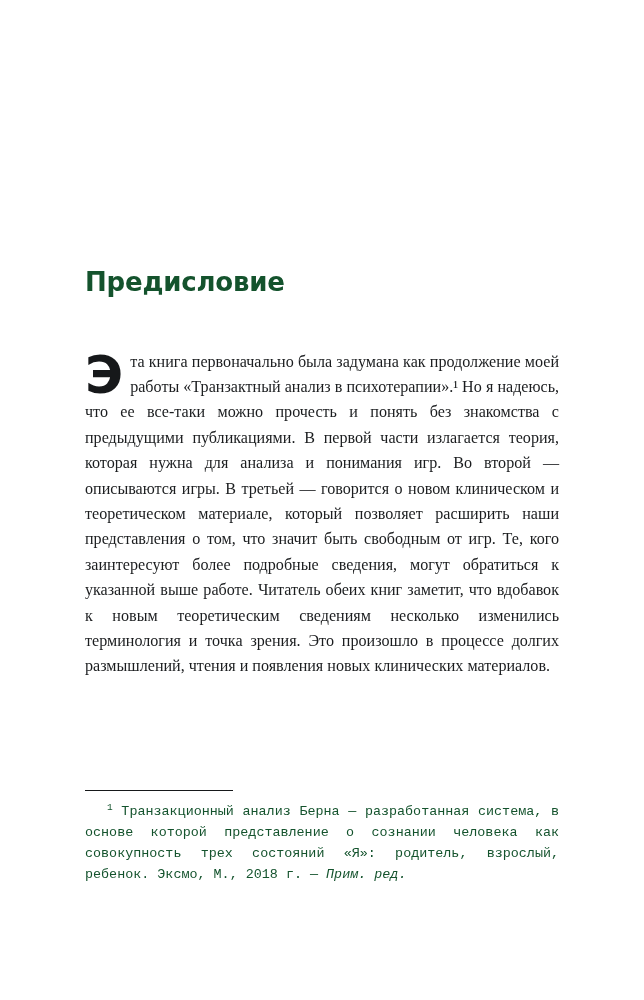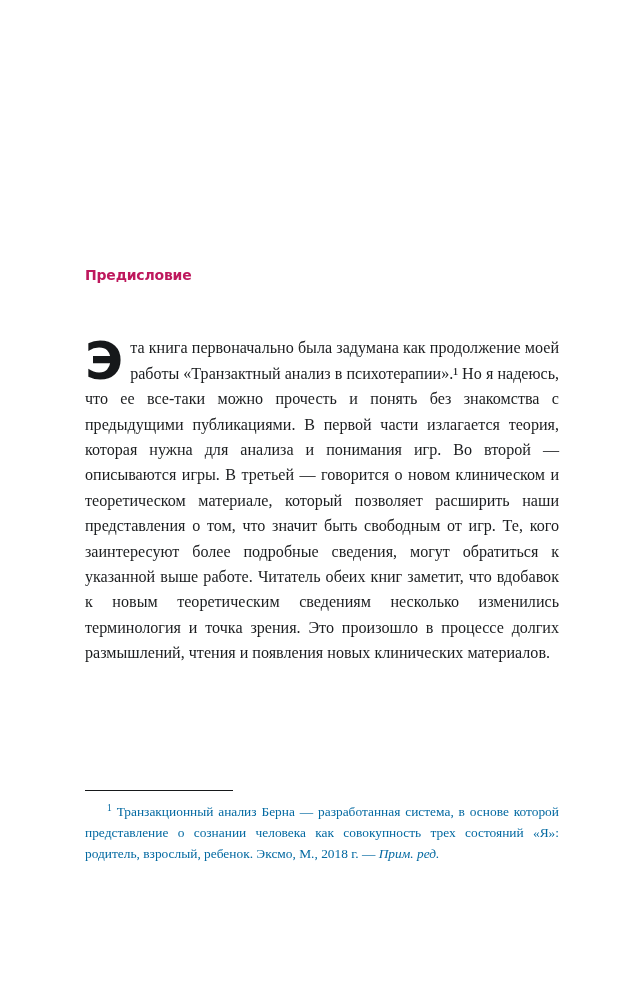--- a/index.html
+++ b/index.html
@@ -26,23 +26,23 @@
   .content {
     position: absolute;
     left: 85px;
     top: 268px;
     width: 474px;
   }
 
   .chapter-title {
     font-family: "DejaVu Sans", sans-serif;
     font-weight: bold;
-    font-size: 14px;
+    font-size: 26px;
     letter-spacing: -0.2px;
-    color: #be185d;
+    color: #14532d;
     margin: 0 0 52px 0;
     line-height: 1.1;
   }
 
   .body-text {
     font-size: 16.1px;
     line-height: 25.4px;
     text-align: justify;
     text-justify: inter-word;
     color: #1b1d1f;
@@ -78,21 +78,22 @@
   }
 
   .footnote {
     position: absolute;
     left: 85px;
     top: 801px;
     width: 474px;
     font-size: 13.4px;
     line-height: 21px;
     text-align: justify;
-    color: #0369a1;
+    color: #14532d;
+    font-family: Liberation Mono, monospace;
   }
 
   .footnote p {
     margin: 0;
     text-indent: 22px;
   }
 
   .footnote sup {
     font-size: 9.5px;
     vertical-align: super;

